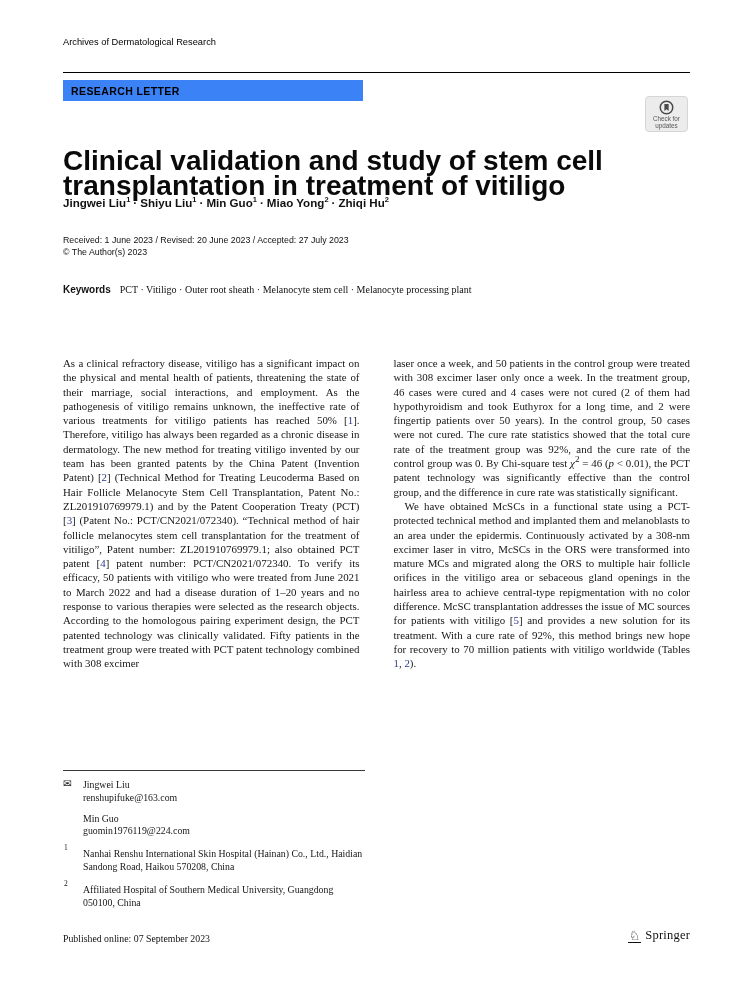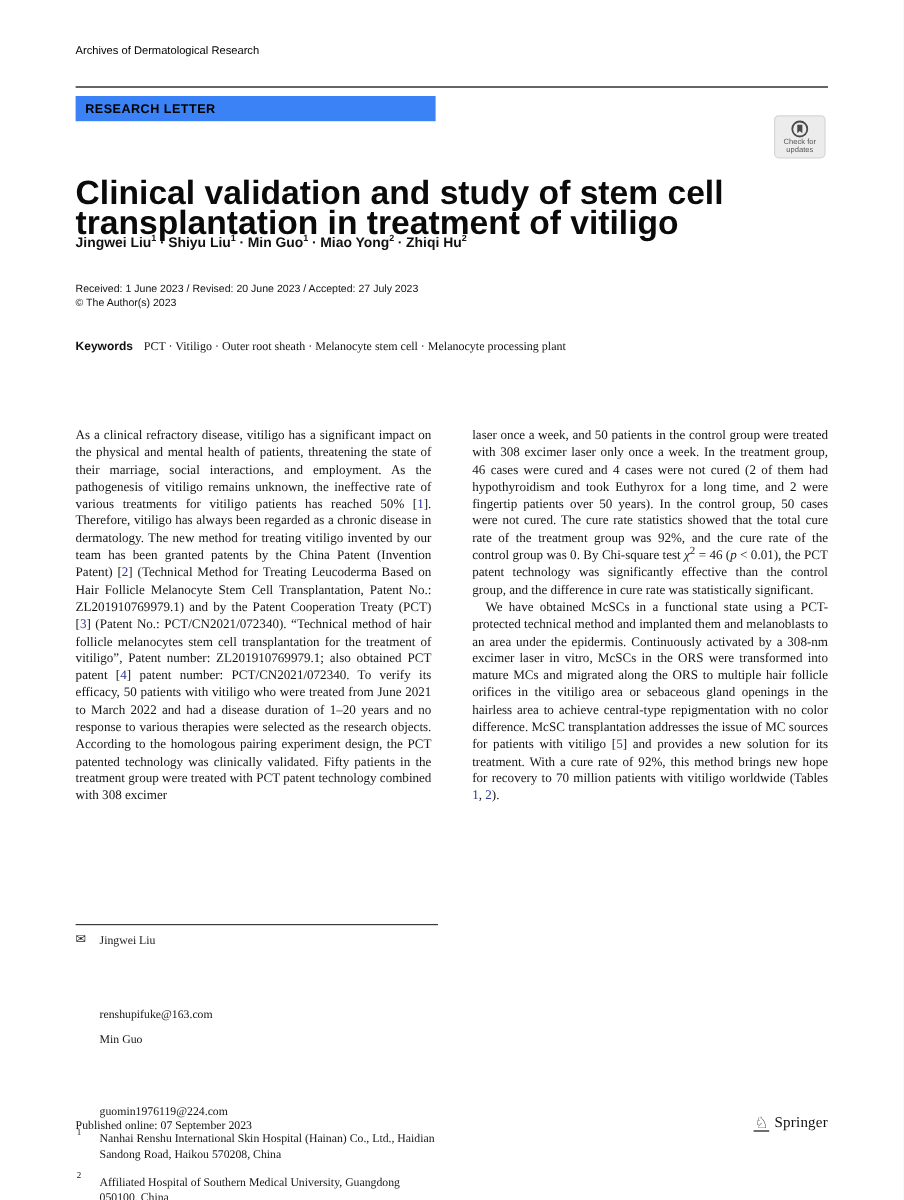--- a/index.html
+++ b/index.html
@@ -49,21 +49,21 @@
   .ref{color:#2b3990;}
   em{font-style:italic;}
   sup{line-height:0;}
   
   .footnotes{position:absolute;left:63px;top:770px;width:302px;
     font-family:"Liberation Serif",serif;font-size:9.8px;line-height:12.8px;color:#151515;}
   .fn-rule{border-top:1.3px solid #3a3a3a;width:302px;margin:0 0 8px 0;}
   .corr-entry{position:relative;padding-left:20px;margin-bottom:3px;}
   .corr-entry.gap{margin-top:8px;}
   .envelope{position:absolute;left:0;top:-1px;font-size:10.5px;color:#222;}
-  .email{color:#151515;margin-top:48px;}
+  .email{color:#151515;}
   .affil{position:relative;padding-left:20px;margin-top:10px;}
   .affil .affil-sup{position:absolute;left:1px;top:0;font-size:7.5px;}
   
   .published{position:absolute;left:63px;top:933px;
     font-family:"Liberation Serif",serif;font-size:9.8px;color:#111;}
   .publisher{position:absolute;right:63px;top:928px;display:flex;align-items:center;
     font-family:"Liberation Serif",serif;font-size:12.5px;color:#111;}
   .knight{font-size:13px;border-bottom:1.4px solid #111;line-height:13px;
     margin-right:4px;padding:0 1px;}
   .springer-word{letter-spacing:.2px;}

